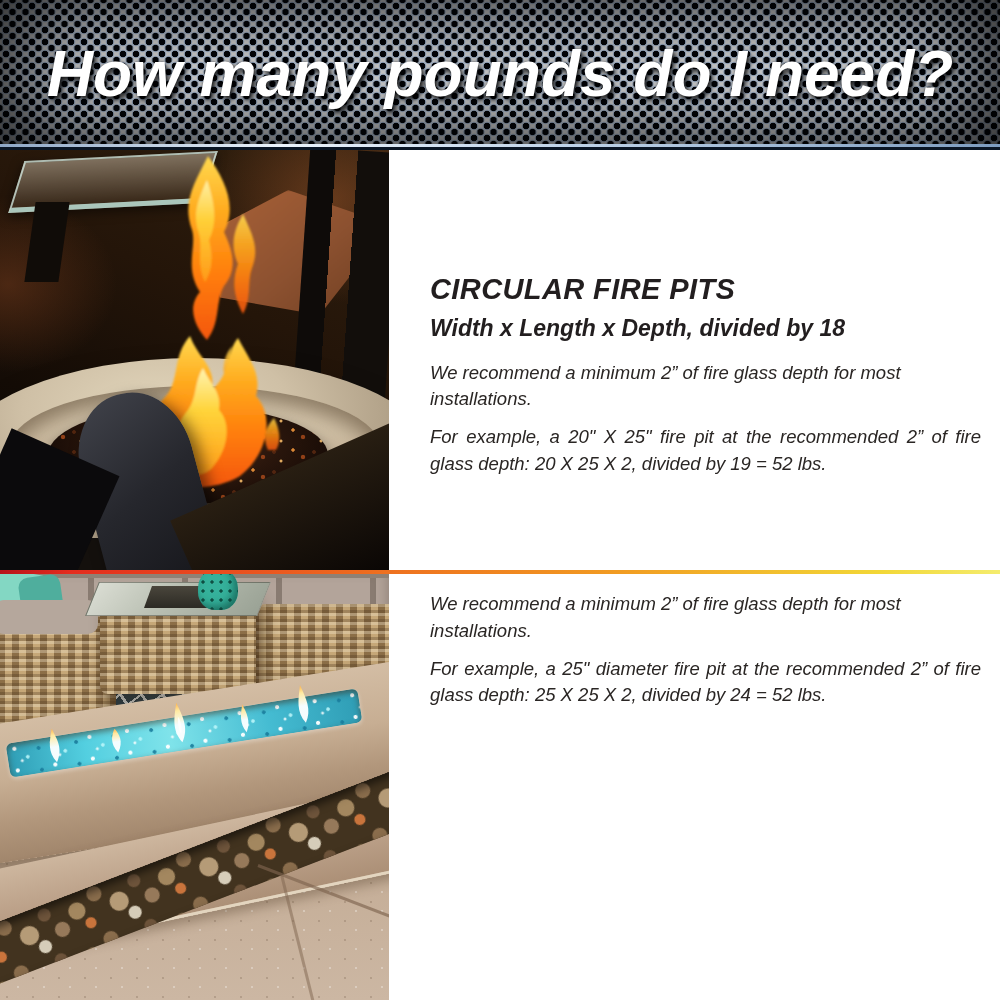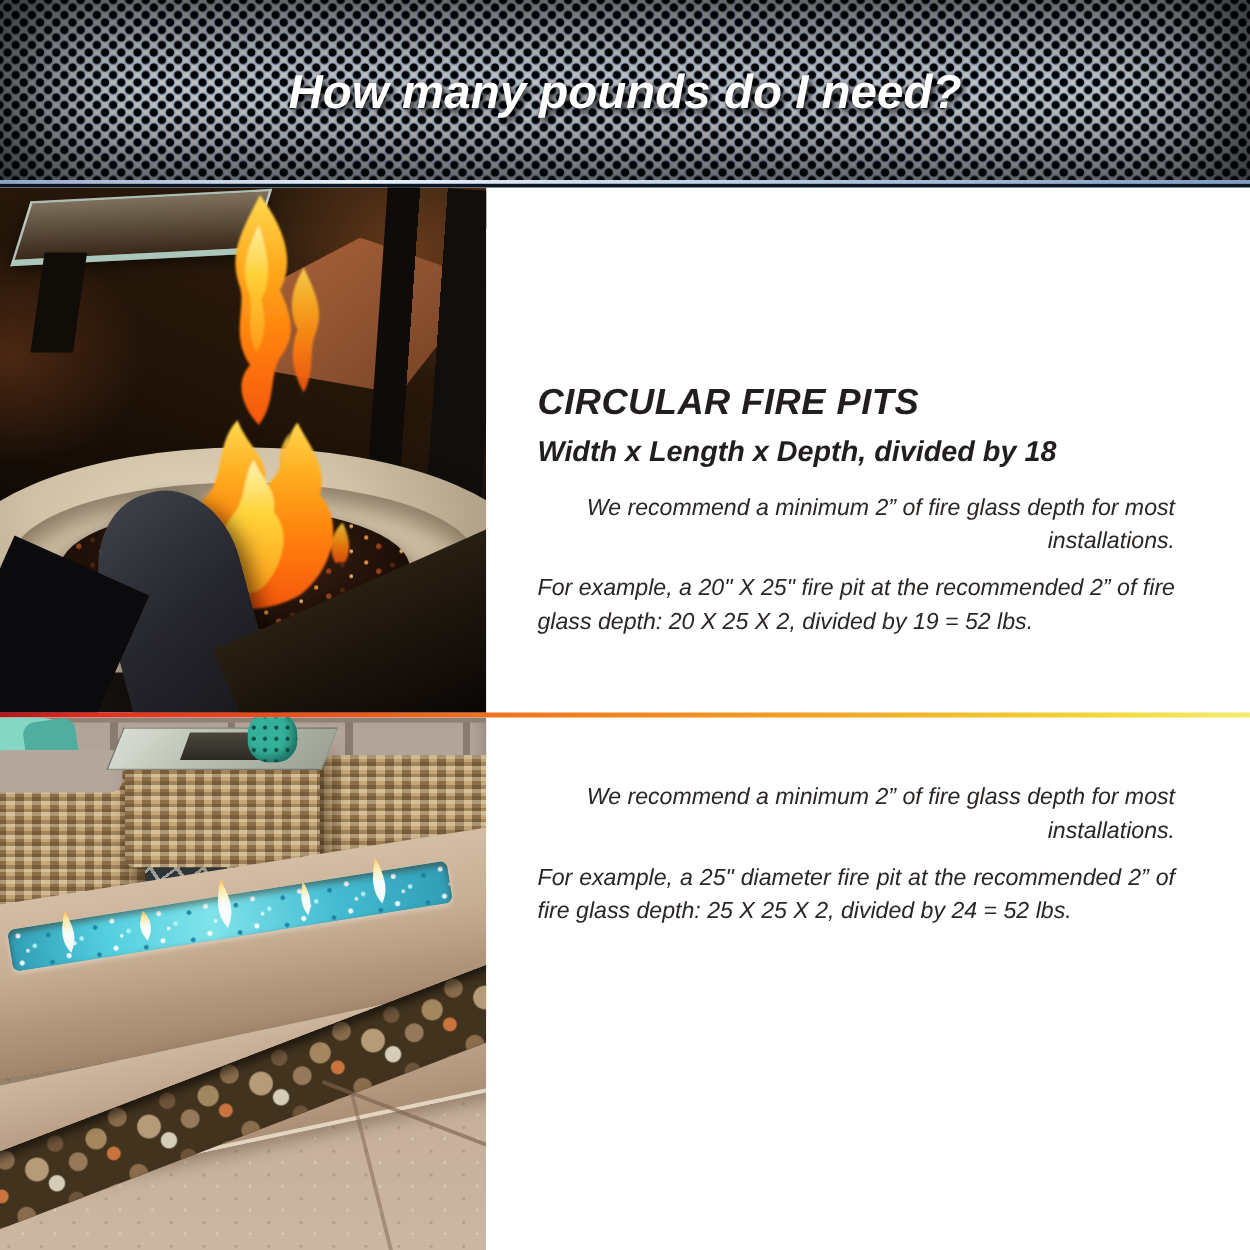--- a/index.html
+++ b/index.html
@@ -20,38 +20,38 @@
       radial-gradient(circle at 6px 6px, #03050a 2.9px, rgba(118,168,235,.45) 3.6px, rgba(118,168,235,0) 4.8px),
       radial-gradient(circle at 6px 6px, #03050a 2.9px, rgba(118,168,235,.45) 3.6px, rgba(118,168,235,0) 4.8px);
     background-size: 13px 12px;
     background-position: 0 0, 6.5px 6px;
     box-shadow: inset 0 0 90px 25px rgba(0,0,0,.85);
   }
   .hdr h1 {
     position: absolute; inset: 0; margin: 0;
     display: flex; align-items: center; justify-content: center;
     padding-top: 4px;
-    font-size: 38px; font-weight: bold; font-style: italic;
+    font-size: 64px; font-weight: bold; font-style: italic;
     color: #ffffff; letter-spacing: 0px;
     text-shadow: 3px 4px 5px rgba(0,0,0,.8), 0 0 3px rgba(0,0,0,.5);
     white-space: nowrap;
   }
   .sep-light { position: absolute; top: 144px; left: 0; width: 1000px; height: 3px;
     background: linear-gradient(90deg,#8ea7c6,#eaf2fb 28%,#c2d5ea 55%,#7d9cc0 100%); }
   .sep-dark { position: absolute; top: 147px; left: 0; width: 1000px; height: 3px; background: #0a1626; }
 
   
   .row { position: absolute; left: 0; width: 1000px; }
   .row-top { top: 150px; height: 420px; }
   .row-bottom { top: 574px; height: 426px; }
   .photo { position: absolute; left: 0; top: 0; width: 389px; height: 100%; overflow: hidden; }
-  .panel { position: absolute; left: 389px; top: 0; width: 611px; height: 100%; background: #fff; padding-left: 41px; padding-right: 60px; margin-top: 33px; }
+  .panel { position: absolute; left: 389px; top: 0; width: 611px; height: 100%; background: #fff; padding-left: 41px; padding-right: 19px; }
   .panel h2 { margin: 122px 0 0 0; font-size: 29px; line-height: 1.2; font-weight: bold; font-style: italic; color: #221e1f; letter-spacing: .4px; }
   .panel h3 { margin: 7px 0 0 0; font-size: 23px; line-height: 1.25; font-weight: bold; font-style: italic; color: #221e1f; }
-  .panel p { margin: 17px 0 0 0; font-size: 18.5px; line-height: 1.45; font-style: italic; color: #2a2624; text-align: right; }
+  .panel p { margin: 17px 0 0 0; font-size: 18.5px; line-height: 1.45; font-style: italic; color: #2a2624; }
   .panel p.example { margin-top: 11px; text-align: justify; }
 
   .divider { position: absolute; top: 570px; left: 0; width: 1000px; height: 4px;
     background: linear-gradient(90deg,#b7131b 0%,#e42c1e 7%,#ee6f1f 38%,#f19c22 62%,#f2d737 88%,#f4ec6e 100%); }
 
   
   .t-bg { position: absolute; inset: 0;
     background:
       radial-gradient(ellipse 45% 35% at 85% 12%, rgba(150,82,40,.55), rgba(0,0,0,0) 70%),
       radial-gradient(ellipse 40% 30% at 2% 32%, rgba(122,62,30,.5), rgba(0,0,0,0) 70%),

